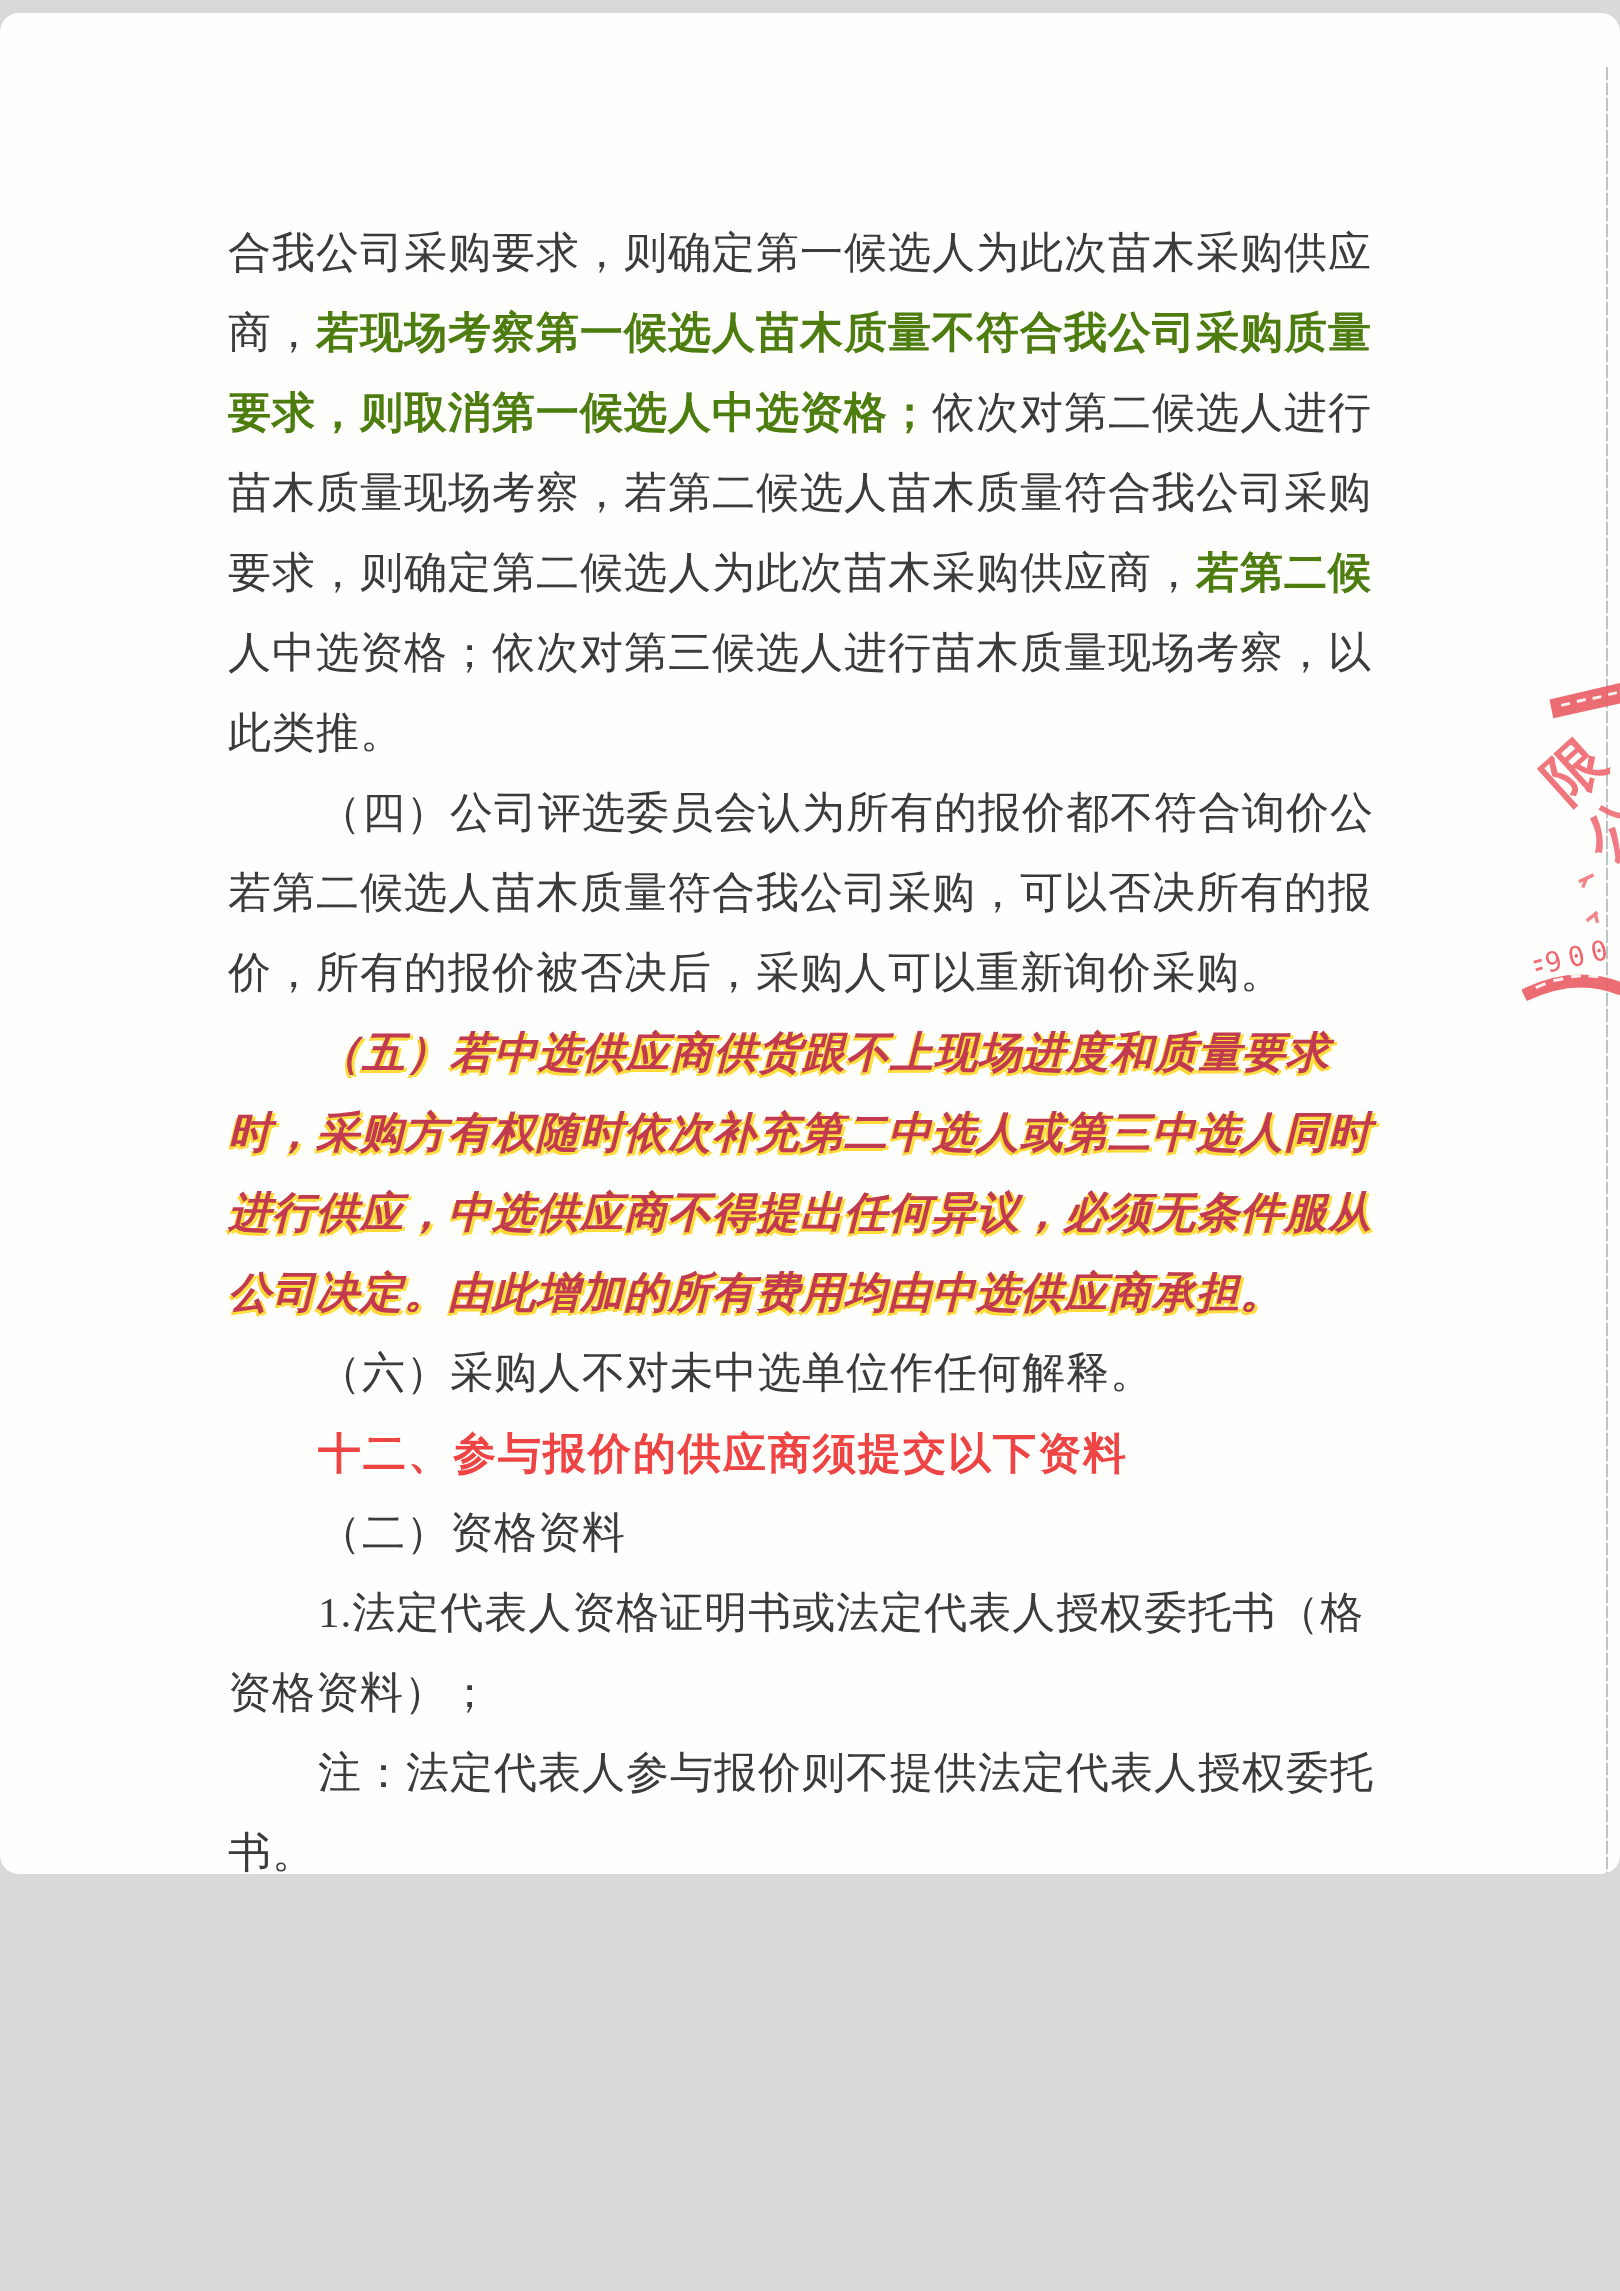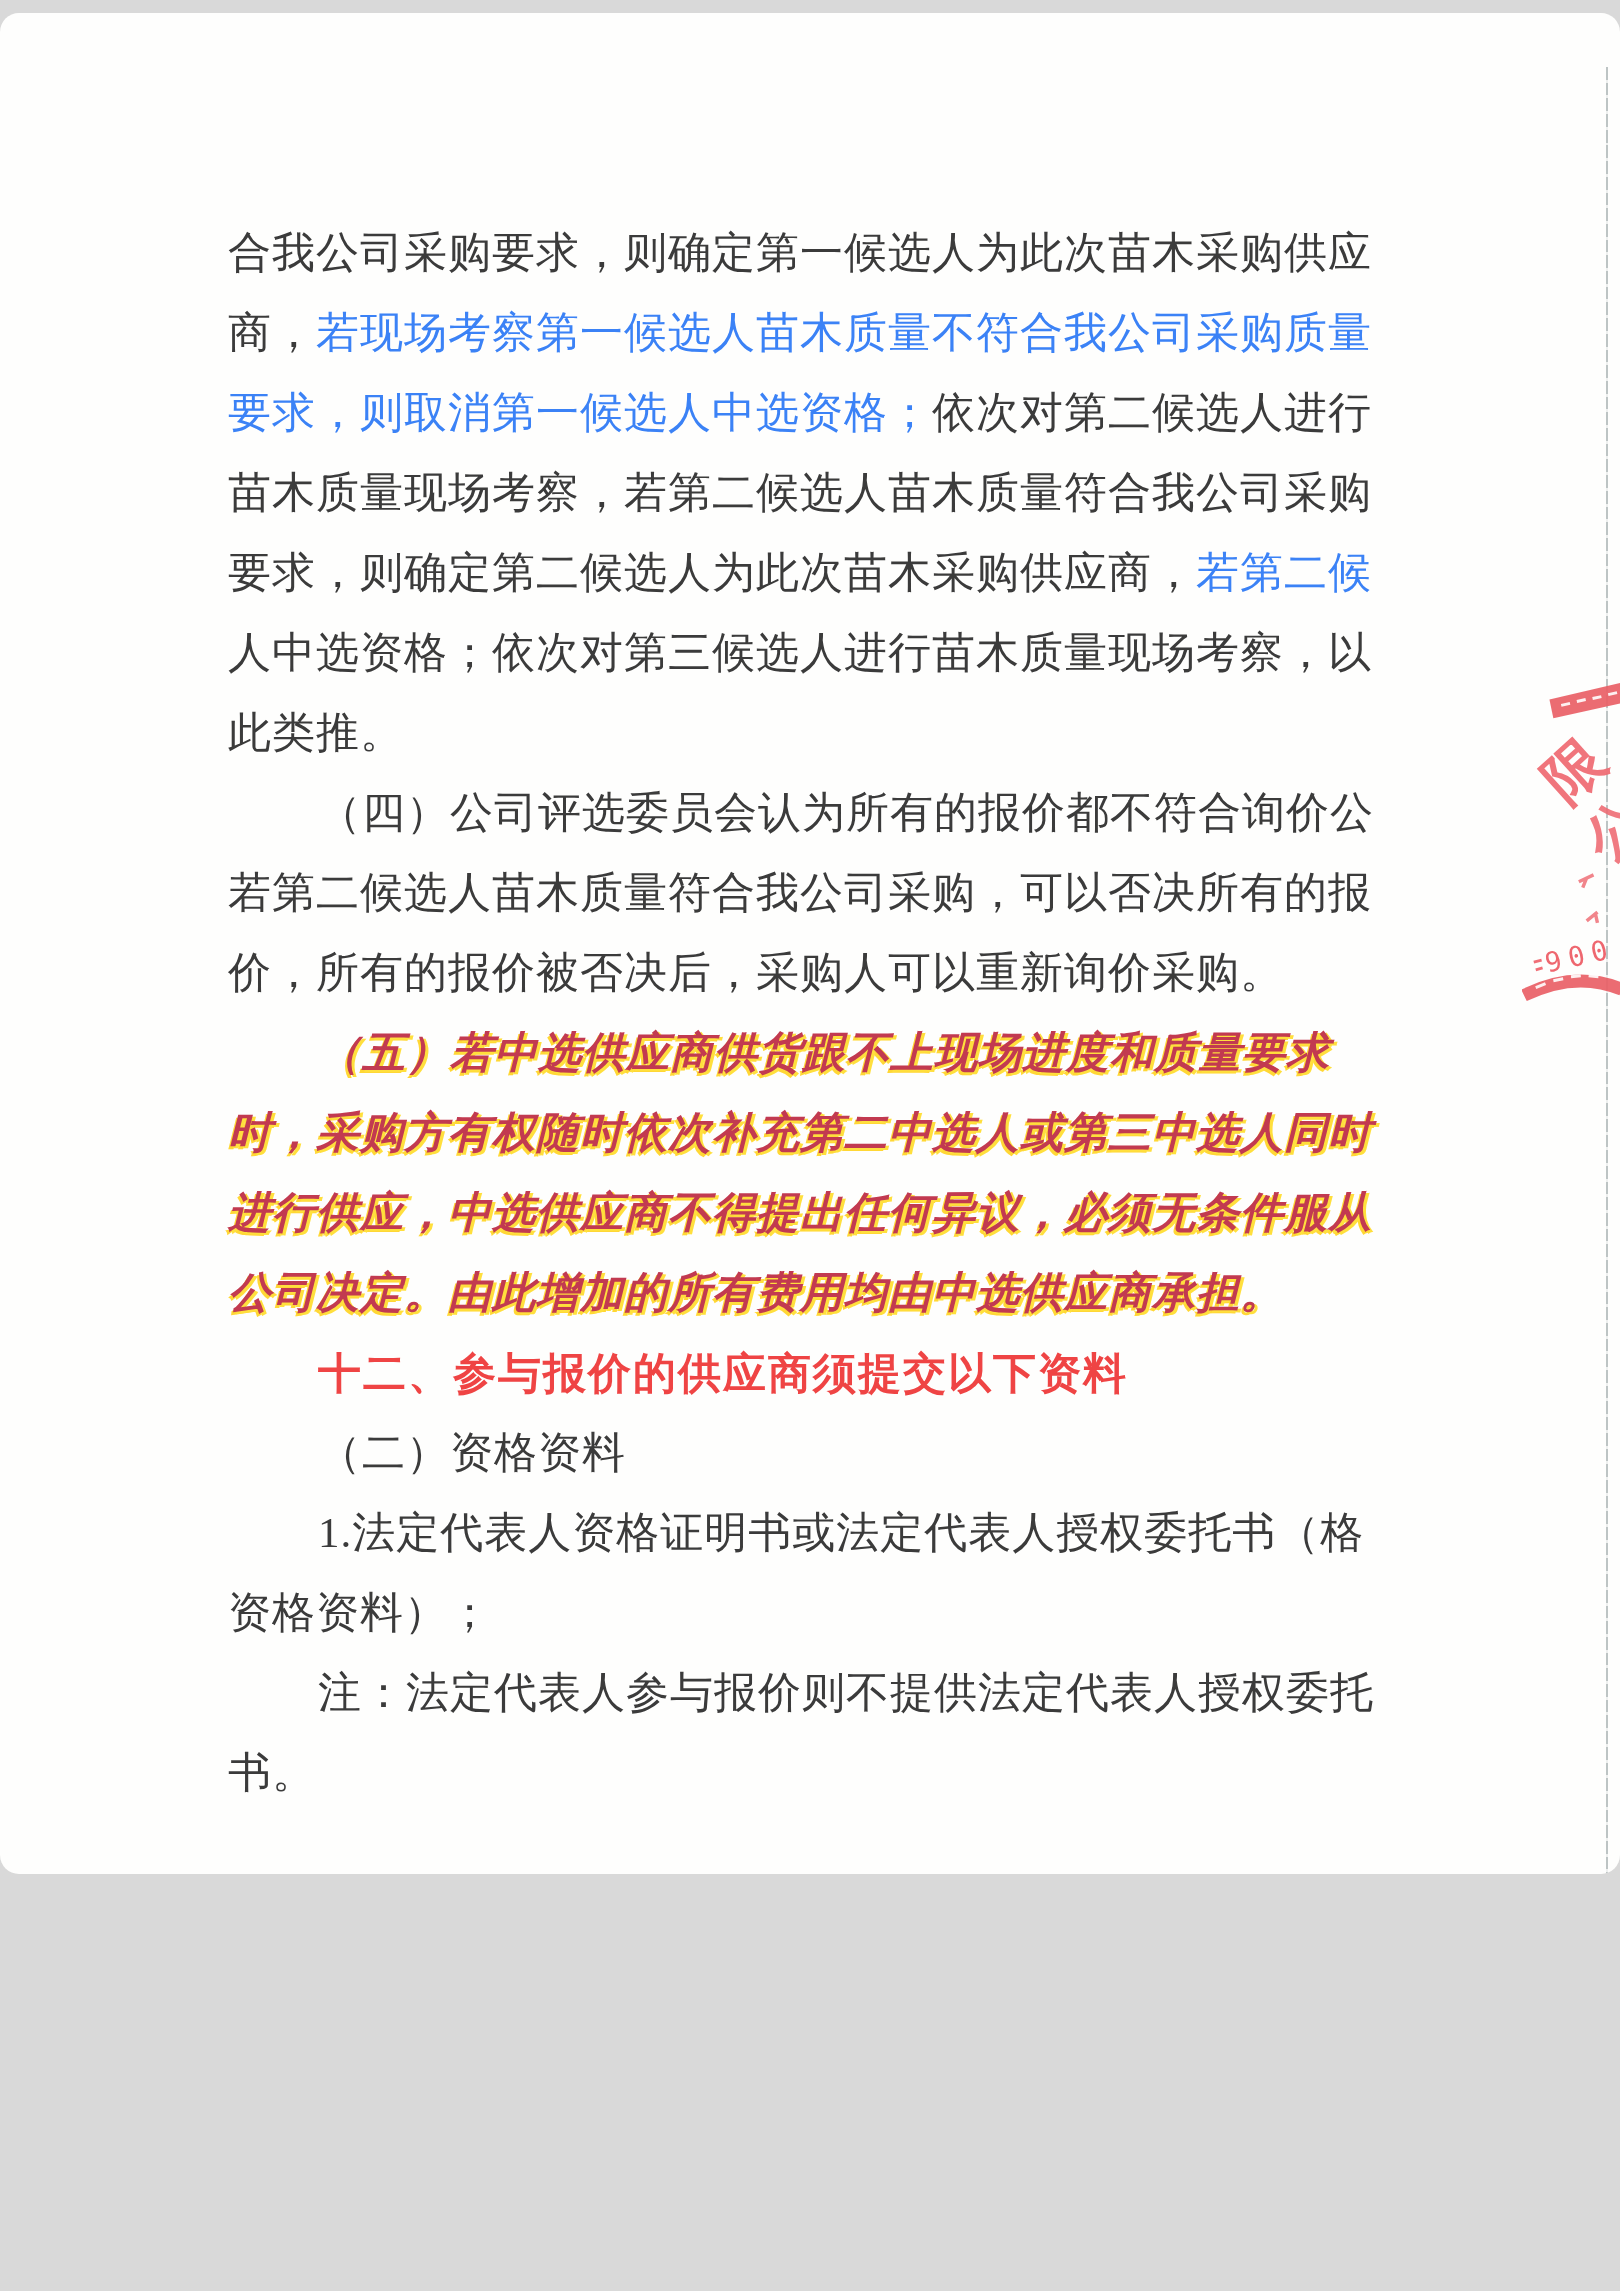--- a/index.html
+++ b/index.html
@@ -18,21 +18,21 @@
     background:repeating-linear-gradient(to bottom,#bdc4c4 0 12.7px, rgba(189,196,196,.25) 12.7px 15.7px);
   }
   .doc-body { position:absolute; left:228px; top:200px; width:1161px; }
   .line {
     height:80px; line-height:80px;
     font-size:43px; letter-spacing:1px;
     color:#3b3b3b; white-space:nowrap;
   }
   .line.indent { padding-left:90px; }
   .seg-normal { font-weight:normal; }
-  .seg-bold { font-weight:normal; color:#3b82f6; }
+  .seg-bold { font-weight:bold; color:#4d7c0f; }
   .seg-heading {
     font-weight:bold;
     font-family:"Liberation Sans","DejaVu Sans",sans-serif;
     color:#ef4444; letter-spacing:2px;
   }
   .seg-highlight {
     font-weight:bold; font-style:italic;
     color:#c23a50;
     text-shadow:2.9px 2px 0 #ffdf3d, -2px 2.9px 0 #ffd735;
   }
@@ -57,20 +57,21 @@
       <div class="line"><span class="seg-normal">要求，则确定第二候选人为此次苗木采购供应商，</span><span class="seg-bold">若第二候</span></div>
       <div class="line"><span class="seg-normal">人中选资格；依次对第三候选人进行苗木质量现场考察，以</span></div>
       <div class="line"><span class="seg-normal">此类推。</span></div>
       <div class="line indent"><span class="seg-normal">（四）公司评选委员会认为所有的报价都不符合询价公</span></div>
       <div class="line"><span class="seg-normal">若第二候选人苗木质量符合我公司采购，可以否决所有的报</span></div>
       <div class="line"><span class="seg-normal">价，所有的报价被否决后，采购人可以重新询价采购。</span></div>
       <div class="line indent"><span class="seg-highlight">（五）若中选供应商供货跟不上现场进度和质量要求</span></div>
       <div class="line"><span class="seg-highlight">时，采购方有权随时依次补充第二中选人或第三中选人同时</span></div>
       <div class="line"><span class="seg-highlight">进行供应，中选供应商不得提出任何异议，必须无条件服从</span></div>
       <div class="line"><span class="seg-highlight">公司决定。由此增加的所有费用均由中选供应商承担。</span></div>
+      <div class="line indent"><span class="seg-normal">（六）采购人不对未中选单位作任何解释。</span></div>
       <div class="line indent"><span class="seg-heading">十二、参与报价的供应商须提交以下资料</span></div>
       <div class="line indent"><span class="seg-normal">（二）资格资料</span></div>
       <div class="line indent"><span class="seg-normal">1.法定代表人资格证明书或法定代表人授权委托书（格</span></div>
       <div class="line"><span class="seg-normal">资格资料）；</span></div>
       <div class="line indent"><span class="seg-normal">注：法定代表人参与报价则不提供法定代表人授权委托</span></div>
       <div class="line"><span class="seg-normal">书。</span></div>
     </div>
 
   <svg class="stamp" width="98" height="338" viewBox="0 0 100 345">
 

